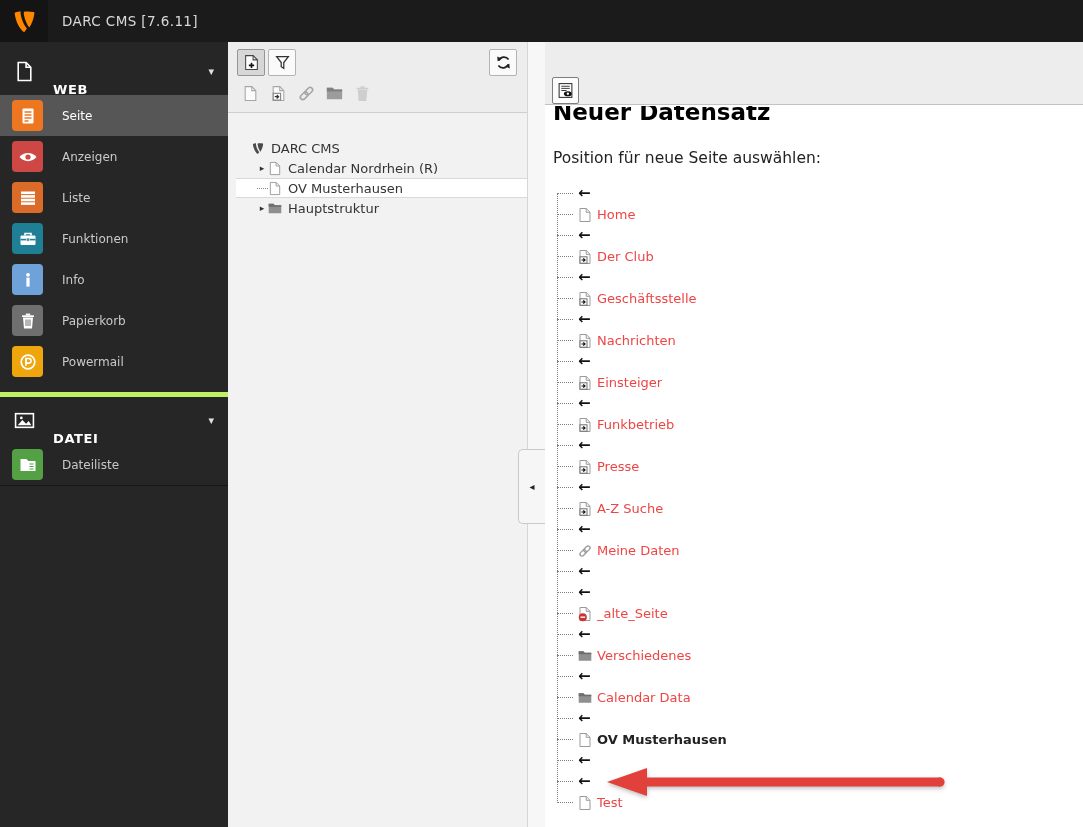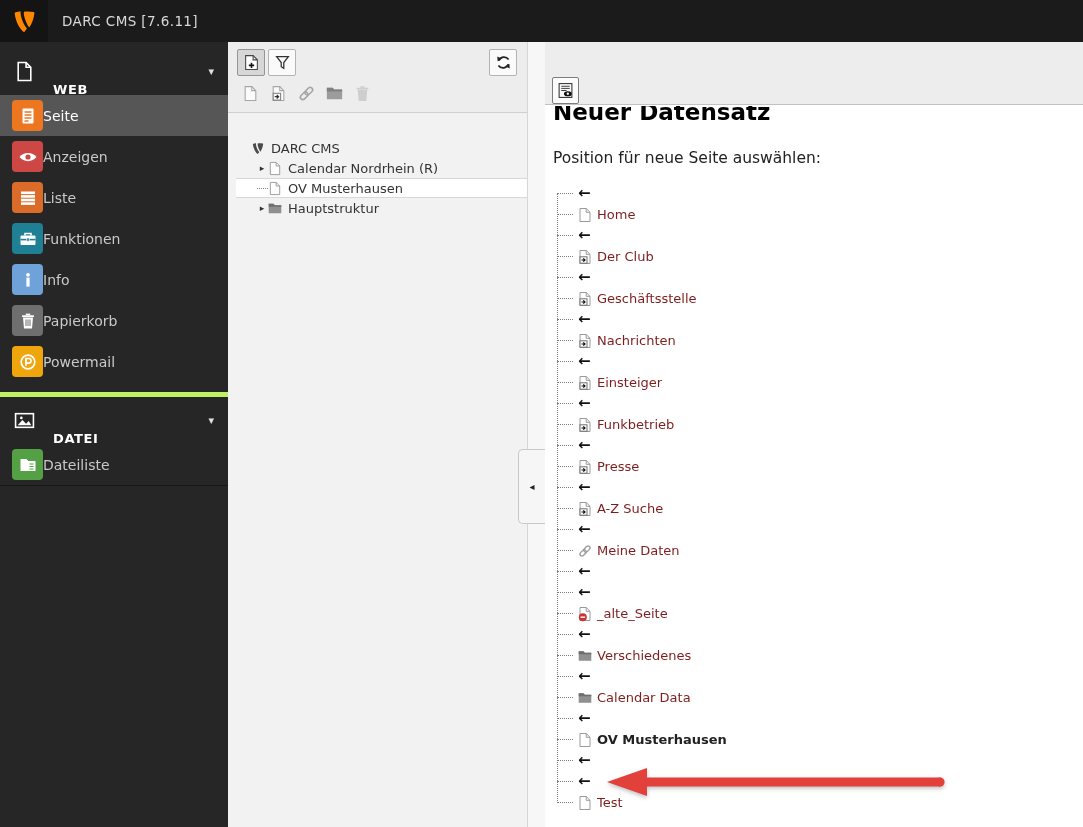--- a/index.html
+++ b/index.html
@@ -22,21 +22,21 @@
   .sec-icon{width:21px;height:21px;flex:0 0 21px;}
   .sec-icon svg{width:21px;height:21px;}
   .sec-label{margin-left:18px;color:#ffffff;font-size:13px;font-weight:bold;letter-spacing:.6px;margin-top:36px;}
   .sec-chevron{margin-left:auto;color:#e0e0e0;font-size:11px;}
   .side-item{height:41px;display:flex;align-items:center;padding:0 12px;cursor:pointer;}
   .side-item.selected{background:#565656;}
   .side-item.selected .side-label{color:#fff;}
   .side-ico{width:31px;height:31px;border-radius:4px;background:var(--mod-color,#888);
             display:flex;align-items:center;justify-content:center;flex:0 0 31px;}
   .side-ico svg{width:20px;height:20px;}
-  .side-label{color:#c9c9c9;font-size:14px;}
+  .side-label{margin-left:19px;color:#c9c9c9;font-size:12px;}
   .sidebar-end{border-bottom:1px solid #171717;}
 
   
   .tree-panel{position:absolute;left:228px;top:42px;width:299px;height:785px;background:#f2f2f2;}
   .tree-toolbar{position:absolute;left:0;top:0;width:100%;height:71px;background:#ededed;
                 border-bottom:1px solid #cfcfcf;}
   .tree-btn{position:absolute;top:7px;width:28px;height:27px;border:1px solid #b3b3b3;background:#fafafa;
             border-radius:2px;display:flex;align-items:center;justify-content:center;cursor:pointer;}
   .tree-btn svg{width:17px;height:17px;}
   .tree-btn.pressed{background:#d7d7d7;border-color:#959595;}
@@ -77,21 +77,21 @@
   .content{position:absolute;left:0;top:64px;right:0;bottom:0;overflow:hidden;padding-left:8px;}
   .page-title{font-size:23px;font-weight:bold;color:#000;margin:-7px 0 0 0;line-height:1.2;}
   .pos-caption{font-size:15.5px;color:#222;margin:22px 0 0 0;line-height:1.2;}
   .pos-list{position:relative;margin-top:16px;}
   .pos-list::before{content:"";position:absolute;left:4px;top:10px;bottom:10px;border-left:1px dotted #7d7d7d;}
   .pos-row{height:21px;display:flex;align-items:center;position:relative;}
   .p-conn{width:16px;margin-left:4px;border-bottom:1px dotted #7d7d7d;height:0;flex:0 0 16px;}
   .p-arrow{margin-left:5px;font-size:15px;font-weight:bold;color:#111;line-height:1;cursor:pointer;}
   .p-ico{width:15px;height:17px;margin-left:5px;flex:0 0 15px;display:flex;align-items:center;}
   .p-ico svg{width:14px;height:16px;}
-  .p-label{margin-left:4px;font-size:13px;color:#7f1d1d;white-space:nowrap;}
+  .p-label{margin-left:4px;font-size:13px;color:#ef4444;white-space:nowrap;}
   .pos-row.bold .p-label{font-weight:bold;color:#222;}
 
   .annot-arrow{position:absolute;left:0;top:0;width:538px;height:785px;pointer-events:none;z-index:8;
                filter:drop-shadow(0 2px 2px rgba(0,0,0,.25));}
 </style>
 </head>
 <body>
 
 <div class="app">
 

